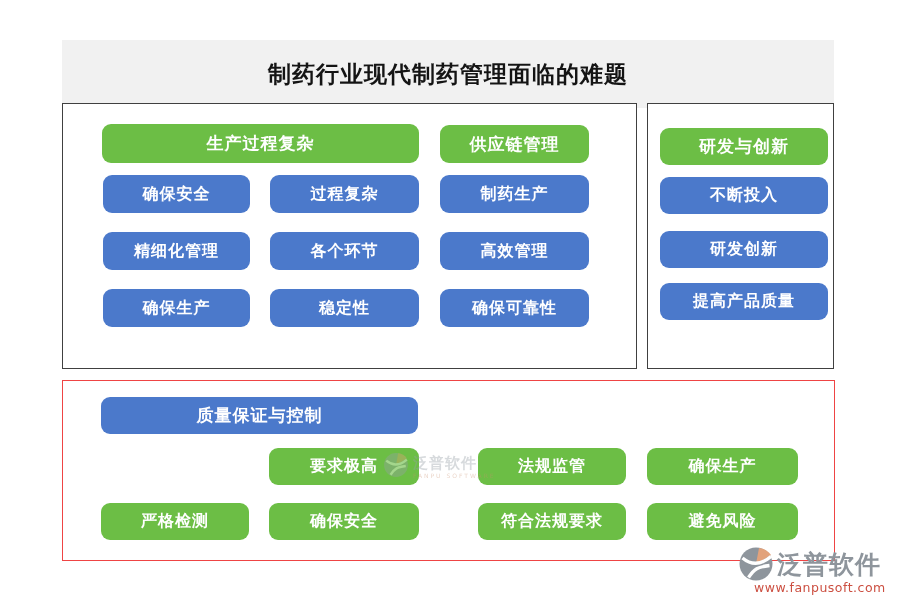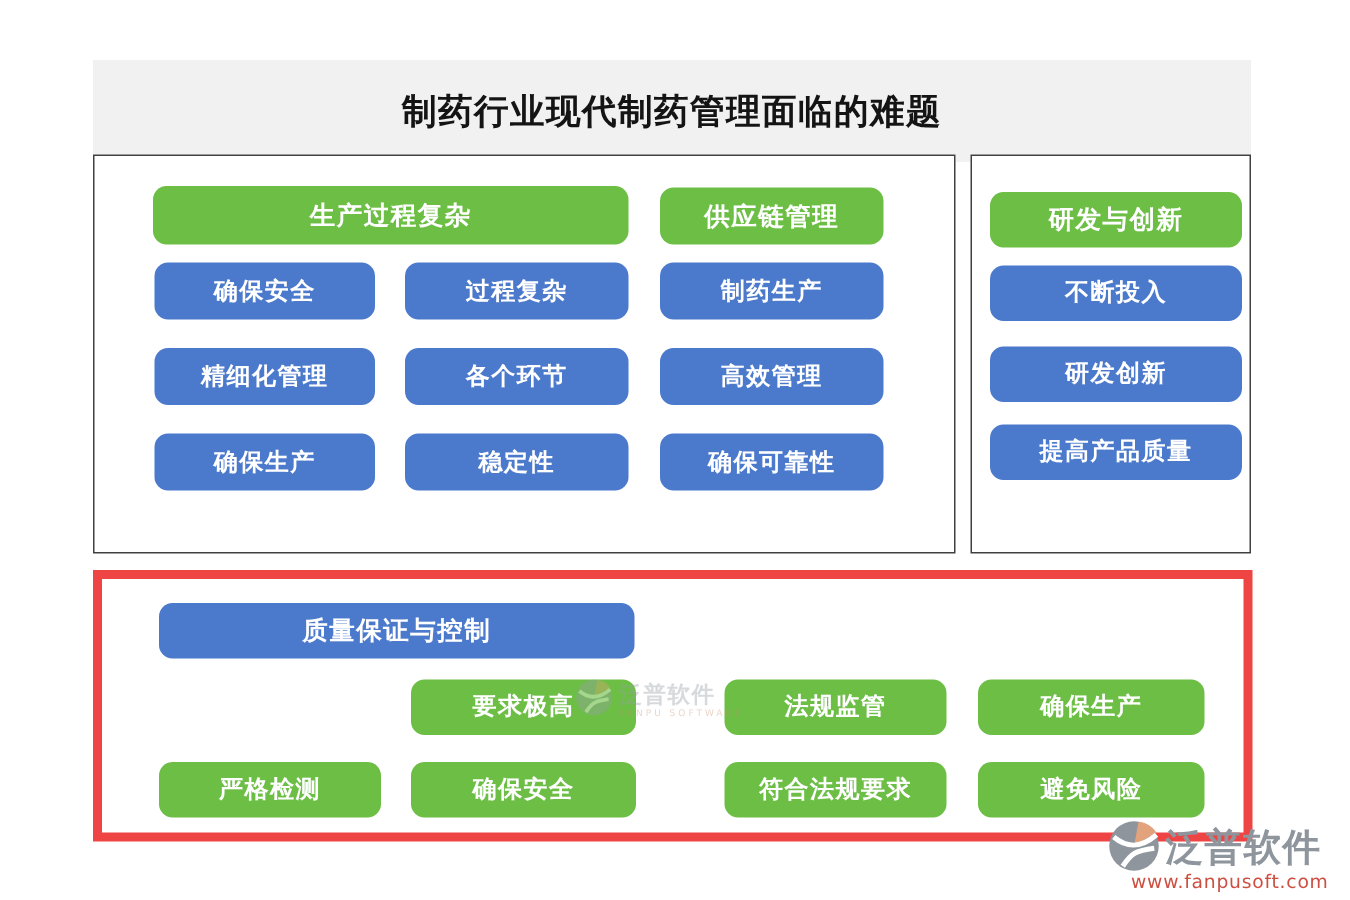--- a/index.html
+++ b/index.html
@@ -8,21 +8,21 @@
     font-family:"DejaVu Sans","Liberation Sans",sans-serif;
     overflow:hidden;
   }
   .title-bar{
     position:absolute;left:62px;top:40px;width:772px;height:68px;
     background:#f1f1f1;display:flex;align-items:center;justify-content:center;
     font-size:23px;font-weight:bold;color:#141414;letter-spacing:1px;
   }
   .sec{position:absolute;box-sizing:border-box;background:#ffffff;}
   .sec-green{border:1px solid #404040;}
-  .sec-cyan{border:6px solid #ef4444;padding-left:32px;}
+  .sec-cyan{border:1px solid #ef4444;padding-left:32px;}
   .sec1{left:62px;top:103px;width:575px;height:266px;}
   .sec2{left:647px;top:103px;width:187px;height:266px;}
   .sec3{left:62px;top:380px;width:773px;height:181px;}
   .btn{
     position:absolute;height:38px;border-radius:9px;
     display:flex;align-items:center;justify-content:center;
     color:#ffffff;font-weight:bold;font-size:16px;letter-spacing:1px;
     white-space:nowrap;
   }
   .hdr{font-size:17px;}

